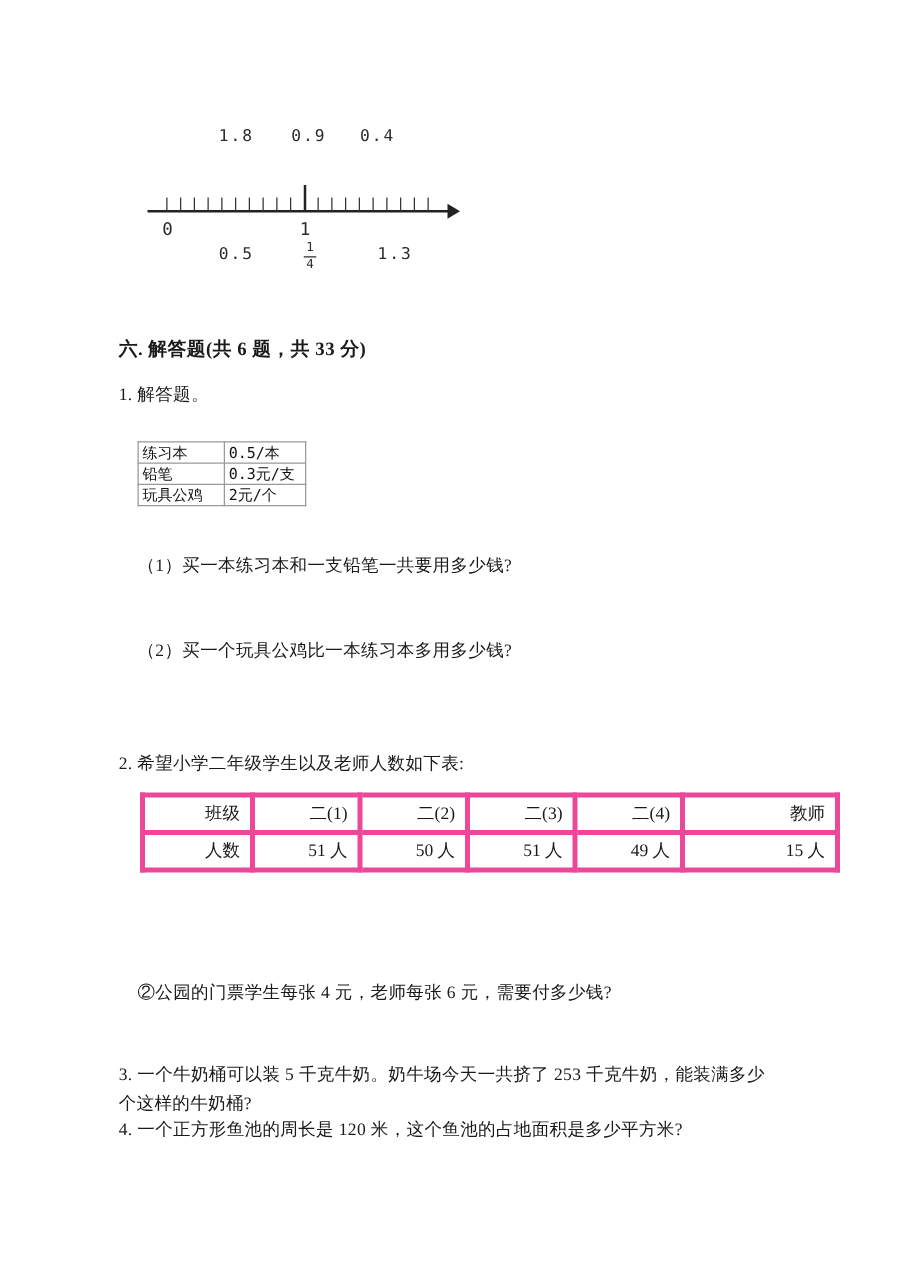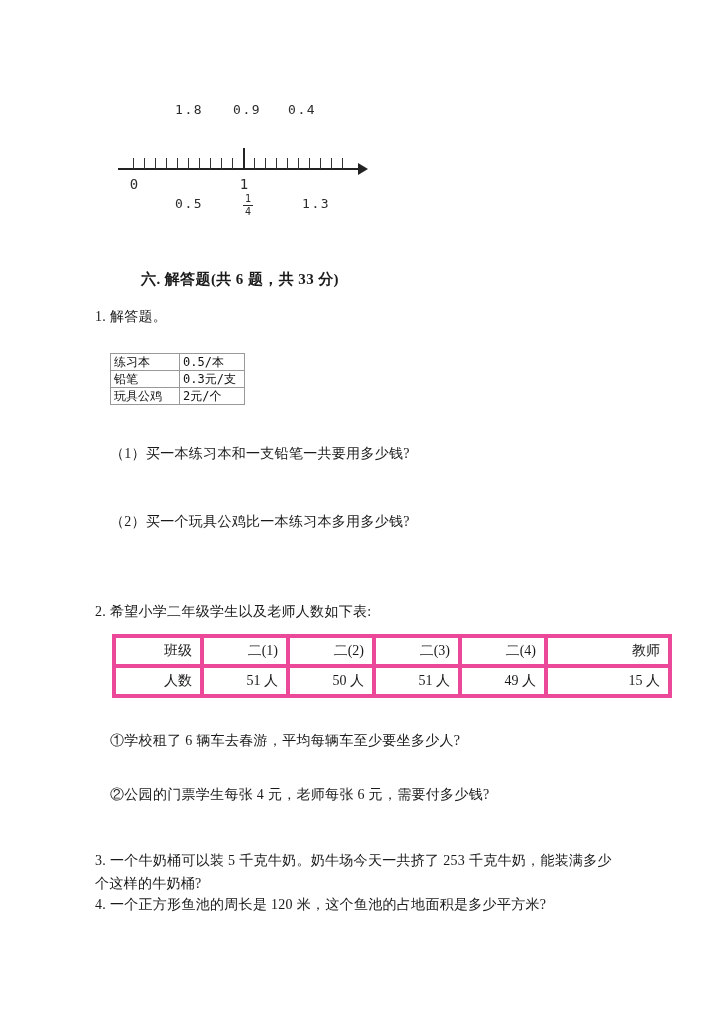--- a/index.html
+++ b/index.html
@@ -111,21 +111,20 @@
   }
 
   
   .sec-heading {
     position: absolute;
     left: 95px;
     top: 270px;
     font-size: 15px;
     font-weight: bold;
     letter-spacing: 0.4px;
-    margin-left: 46px;
   }
 
   .q-line {
     position: absolute;
     font-size: 14px;
     letter-spacing: 0.3px;
     line-height: 1.65;
     color: #1a1a1a;
   }
 
@@ -275,19 +274,18 @@
         <td class="c0">人数</td>
         <td class="c1">51 人</td>
         <td class="c2">50 人</td>
         <td class="c3">51 人</td>
         <td class="c4">49 人</td>
         <td class="c5">15 人</td>
       </tr>
     </tbody>
   </table>
 
-  <div class="q-line q2a">①学校租了 6 辆车去春游，平均每辆车至少要坐多少人?</div>
   <div class="q-line q2b">②公园的门票学生每张 4 元，老师每张 6 元，需要付多少钱?</div>
 
   <div class="q-line q3">3. 一个牛奶桶可以装 5 千克牛奶。奶牛场今天一共挤了 253 千克牛奶，能装满多少个这样的牛奶桶?</div>
   <div class="q-line q4">4. 一个正方形鱼池的周长是 120 米，这个鱼池的占地面积是多少平方米?</div>
 
 </div>
 
 </body></html>

